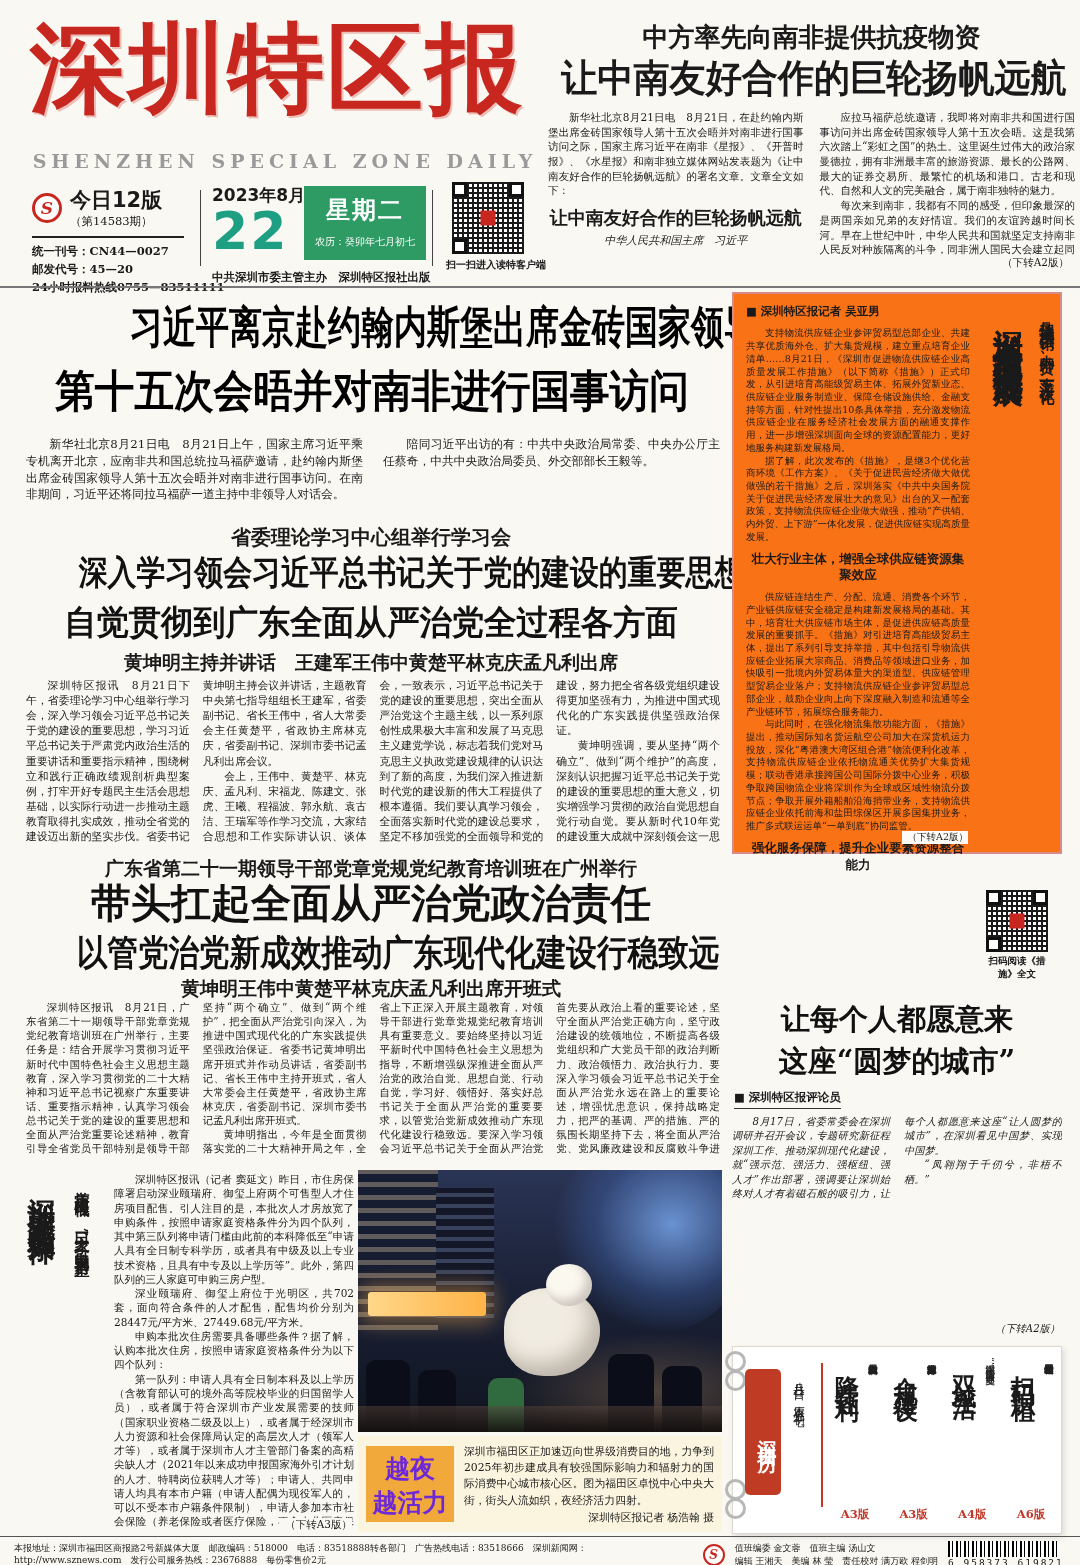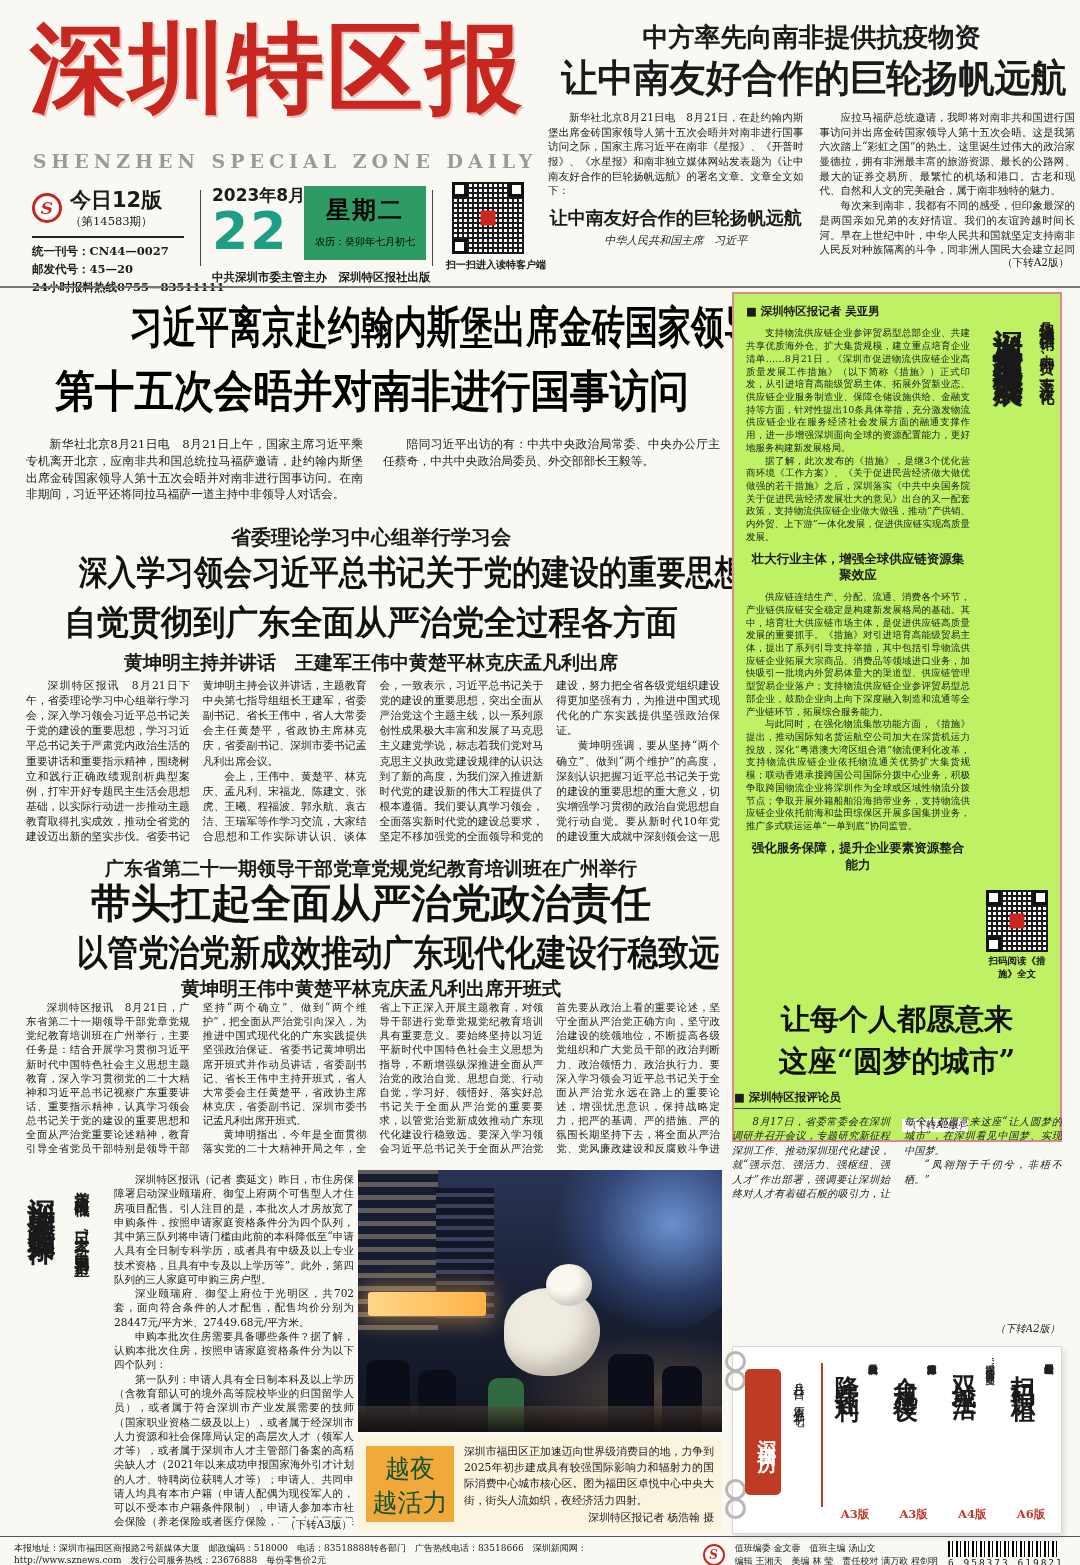--- a/index.html
+++ b/index.html
@@ -26,21 +26,21 @@
   .issue { font-size:11.5px; }
   .edition-divider { border-top:2px solid #222; margin:7px 0 5px; width:152px; }
   .codes { font-size:11.5px; font-weight:700; line-height:1.55; white-space:nowrap; }
   .vdiv { position:absolute; border-left:1.5px solid #444; }
   .vdiv1 { left:200px; top:190px; height:76px; }
   .vdiv2 { left:432px; top:190px; height:76px; }
   .date-block { position:absolute; left:212px; top:184px; width:218px; }
   .ym { font-size:17px; font-weight:800; }
   .day { font-size:52px; font-weight:900; color:#1e9e82; line-height:.95; letter-spacing:2px; }
   .week-box { position:absolute; left:92px; top:2px; width:122px; height:74px; background:#2e9b64;
-              color:#000000; text-align:center; padding-top:8px; }
+              color:#ffffff; text-align:center; padding-top:8px; }
   .week { font-size:24px; font-weight:800; letter-spacing:2px; }
   .lunar { font-size:10px; margin-top:9px; }
   .org { position:absolute; left:0px; top:86px; width:230px; font-size:11.5px; font-weight:700; white-space:nowrap; }
   .qr-block { position:absolute; left:446px; top:182px; width:84px; text-align:center; }
   .qr { position:relative; width:72px; height:72px; margin:0 auto; background:#fff;
         background-image:repeating-linear-gradient(0deg,#1a1a1a 0 2px,transparent 2px 5px),
                          repeating-linear-gradient(90deg,#1a1a1a 0 2px,#fff 2px 5px); }
   .fm { position:absolute; width:15px; height:15px; border:3.5px solid #111; background:#fff; }
   .tl{top:0;left:0;} .tr{top:0;right:0;} .bl{bottom:0;left:0;}
   .qc { position:absolute; left:50%; top:50%; width:15px; height:15px; transform:translate(-50%,-50%); background:#c8271f; }
@@ -120,28 +120,28 @@
                     border-radius:50%; box-shadow:inset -6px -6px 10px rgba(120,110,100,.35); }
   .ph-person { position:absolute; bottom:0; background:#0b0e18; border-radius:10px 10px 0 0; }
   .p1{left:8px;width:44px;height:72px;} .p2{left:60px;width:38px;height:62px;}
   .p3{left:250px;width:46px;height:78px;} .p4{left:304px;width:40px;height:66px;}
   .p5{left:130px;width:36px;height:54px;background:#2f6b3f;}
   .ph-floor { position:absolute; left:0; bottom:0; width:100%; height:26px;
               background:linear-gradient(180deg,rgba(90,70,60,.5),rgba(20,16,14,.9)); }
 
   .caption-wrap { position:absolute; left:358px; top:1436px; width:364px; height:96px; background:#fbf5df; }
   .label-box { position:absolute; left:8px; top:10px; width:88px; height:76px; background:#f2a93b;
-               color:#14532d; font-weight:400; text-align:center; font-size:25px; line-height:1.35;
+               color:#6d28d9; font-weight:700; text-align:center; font-size:25px; line-height:1.35;
                padding-top:6px; font-family:"DejaVu Sans","Liberation Sans",sans-serif; }
   .caption { margin:8px 8px 0 106px; font-size:10.8px; line-height:1.5; text-align:justify; }
   .credit { margin:2px 8px 0 106px; font-size:10.8px; text-align:right; }
 
   
-  .logi { position:absolute; left:732px; top:292px; width:330px; height:850px;
-          border:2px solid #d98b8b; background:#bef264; }
+  .logi { position:absolute; left:732px; top:292px; width:330px; height:562px;
+          border:2px solid #d98b8b; background:#f97316; }
   .logi-left { position:absolute; left:0; top:0; width:244px; height:694px; overflow:hidden;
                padding:10px 8px 10px 12px; font-size:9.5px; line-height:1.34; text-align:justify; }
   .logi-byline { font-size:11.5px; font-weight:700; margin-bottom:8px;
                  border-bottom:0; font-family:"DejaVu Sans","Liberation Sans",sans-serif; }
   .logi-left p { text-indent:2em; }
   .logi-sub { font-size:12.5px; font-weight:800; text-align:center; margin:7px 0;
               font-family:"DejaVu Sans","Liberation Sans",sans-serif; }
   .logi-cont { position:absolute; right:92px; bottom:8px; background:#fdfbf7; font-size:9.5px; padding-left:6px; }
   .logi-right { position:absolute; right:0; top:0; width:84px; height:694px; }
   .logi-vkicker { position:absolute; right:4px; top:16px; height:600px; writing-mode:vertical-rl;

